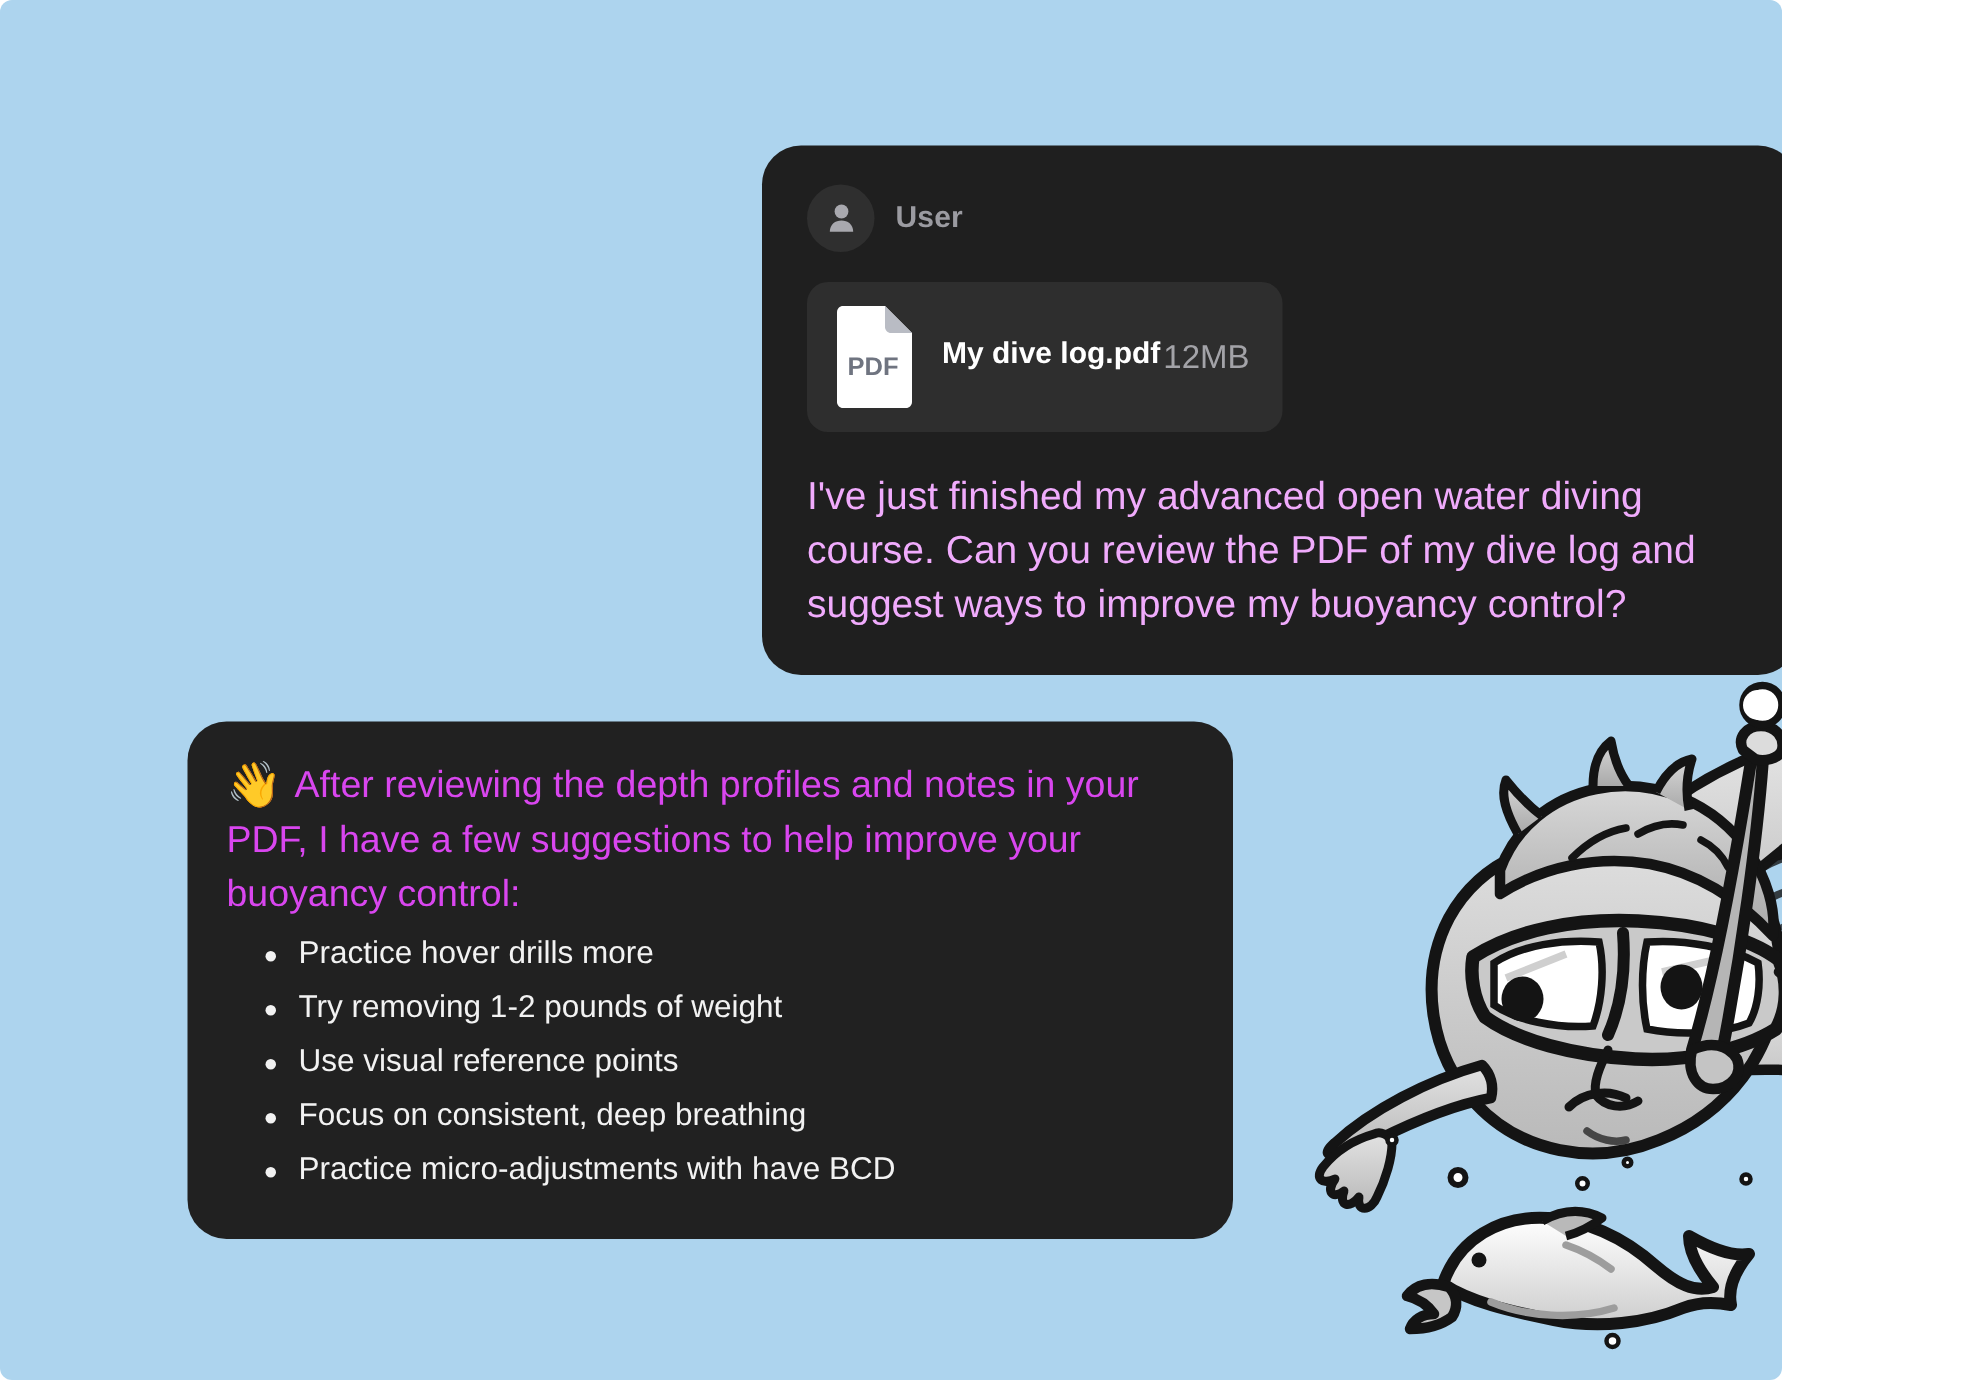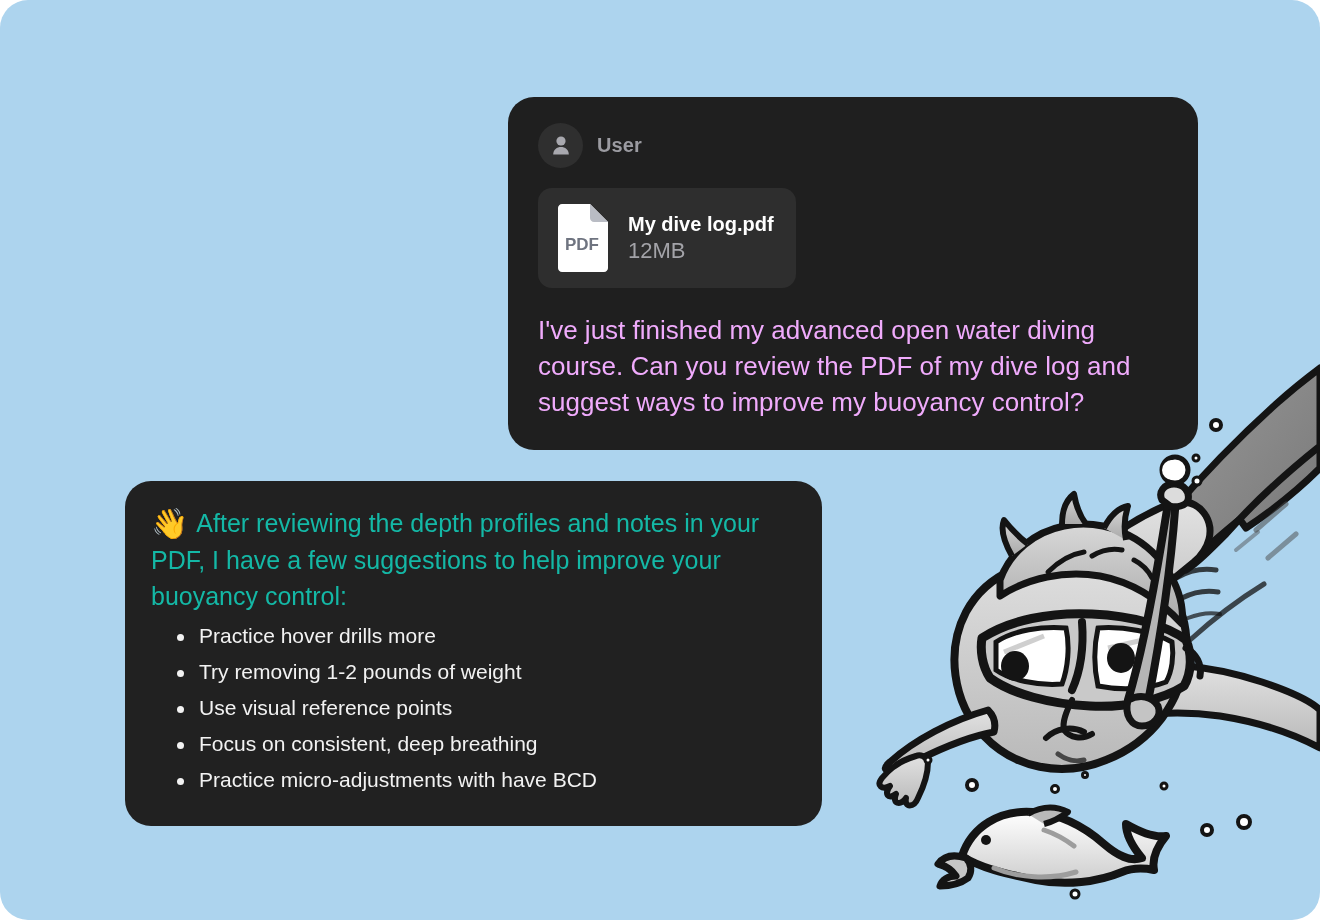--- a/index.html
+++ b/index.html
@@ -6,24 +6,24 @@
 
   html, body {
     width: 1320px;
     height: 920px;
     overflow: hidden;
     background: #ffffff;
   }
 
   #stage {
     position: relative;
-    width: 1320px;
+    width: 1188px;
     height: 920px;
     background: #add4ee;
-    border-radius: 28px;
+    border-radius: 8px;
     overflow: hidden;
     font-family: "Liberation Sans", sans-serif;
     -webkit-font-smoothing: antialiased;
   }
 
   
   #illustration {
     position: absolute;
     inset: 0;
     pointer-events: none;
@@ -78,21 +78,21 @@
   }
 
   .pdf-icon {
     width: 56px;
     height: 72px;
     flex: none;
     position: relative;
   }
   .pdf-icon svg { display: block; }
 
-  .attachment-meta { display: flex; flex-direction: column; gap: 2px; }
+  .attachment-meta { display: flex; gap: 2px; }
 
   .attachment-name {
     color: #ffffff;
     font-size: 20px;
     font-weight: 700;
     white-space: nowrap;
   }
   .attachment-size {
     color: #a3a3a8;
     font-size: 22px;
@@ -112,21 +112,21 @@
     left: 125px;
     top: 481px;
     width: 697px;
     background: #212121;
     border-radius: 26px;
     padding: 24px 28px 28px 26px;
   }
 
   .assistant-intro {
     display: block;
-    color: #14b8a6;
+    color: #d946ef;
     font-size: 25px;
     line-height: 36px;
     font-weight: 400;
   }
 
   .wave-emoji {
     font-size: 30px;
     line-height: 36px;
     vertical-align: -2px;
     margin-right: 8px;

